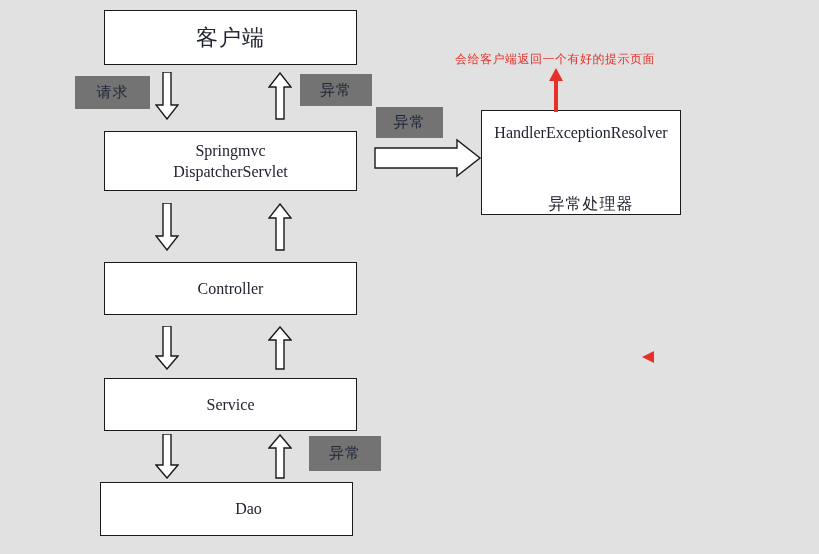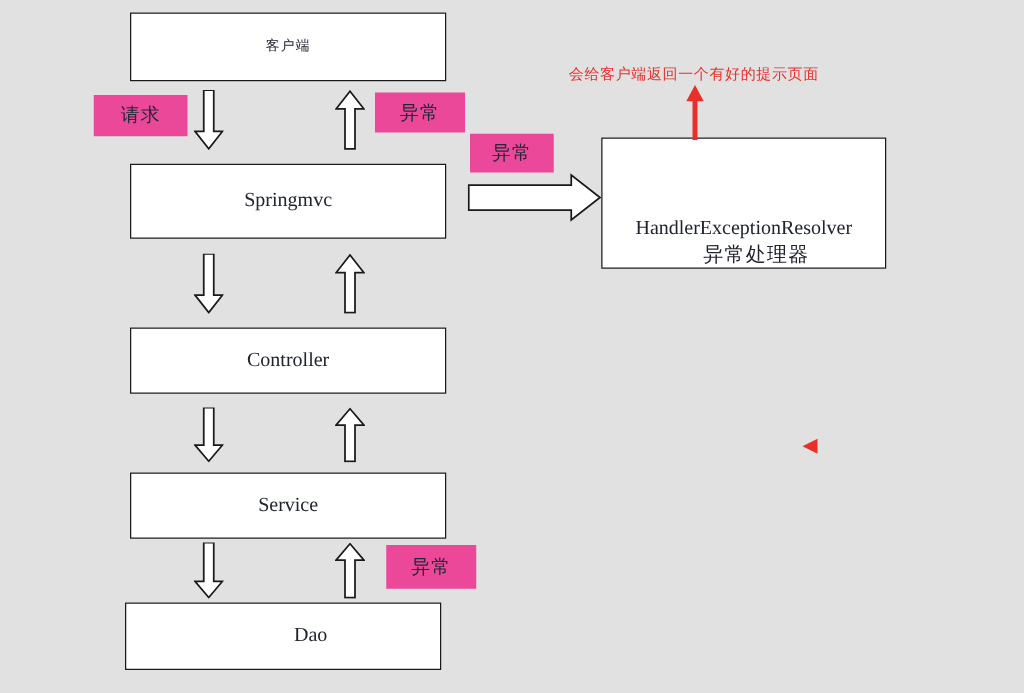--- a/index.html
+++ b/index.html
@@ -35,21 +35,21 @@
     display: block;
     white-space: nowrap;
     line-height: 1.32;
   }
   .latin  { font-family: "Liberation Serif", "DejaVu Serif", serif; }
   .cjk    { font-family: "DejaVu Sans", "Liberation Sans", sans-serif; letter-spacing: 1px; }
 
   
   .chip {
     position: absolute;
-    background: #ec4899;
+    background: #737373;
     box-sizing: border-box;
     display: flex;
     align-items: center;
     justify-content: center;
     font-family: "DejaVu Sans", "Liberation Sans", sans-serif;
     font-size: 15px;
     color: #222838;
     letter-spacing: 1px;
   }
 
@@ -68,41 +68,42 @@
     white-space: nowrap;
     letter-spacing: 0.5px;
   }
   .redcursor { position: absolute; }
 </style>
 </head>
 <body>
 
 <div id="canvas">
 
-  <div class="node" style="left:104px; top:10px; width:253px; height:55px; font-size:11px;">
+  <div class="node" style="left:104px; top:10px; width:253px; height:55px; font-size:22px;">
     <span class="line cjk">客户端</span>
   </div>
 
   <div class="node" style="left:104px; top:131px; width:253px; height:60px; font-size:16px;">
     <span class="line latin">Springmvc</span>
+    <span class="line latin">DispatcherServlet</span>
   </div>
 
   <div class="node" style="left:104px; top:378px; width:253px; height:53px; font-size:16px;">
     <span class="line latin">Service</span>
   </div>
 
   <div class="node" style="left:104px; top:262px; width:253px; height:53px; font-size:16px;">
     <span class="line latin">Controller</span>
   </div>
 
   <div class="node" style="left:100px; top:482px; width:253px; height:54px; font-size:16px;padding-left:44px;">
     <span class="line latin">Dao</span>
   </div>
 
-  <div class="node" style="left:481px; top:110px; width:228px; height:105px; font-size:16px; justify-content:flex-end; padding-top:11px;">
+  <div class="node" style="left:481px; top:110px; width:200px; height:105px; font-size:16px; justify-content:space-between; padding-top:11px;">
     <span class="line latin">HandlerExceptionResolver</span>
     <span class="line cjk" style="font-size:16px;margin-left:20px;">异常处理器</span>
   </div>
 
   <div class="arrow" style="left:155px; top:72px; width:24px; height:48px;">
     <svg width="24" height="48" viewBox="0 0 24 48">
       <polygon points="8,0 16,0 16,33 23,33 12,47 1,33 8,33" fill="#ffffff" stroke="#1a1a1a" stroke-width="1.4"></polygon>
     </svg>
   </div>
 

